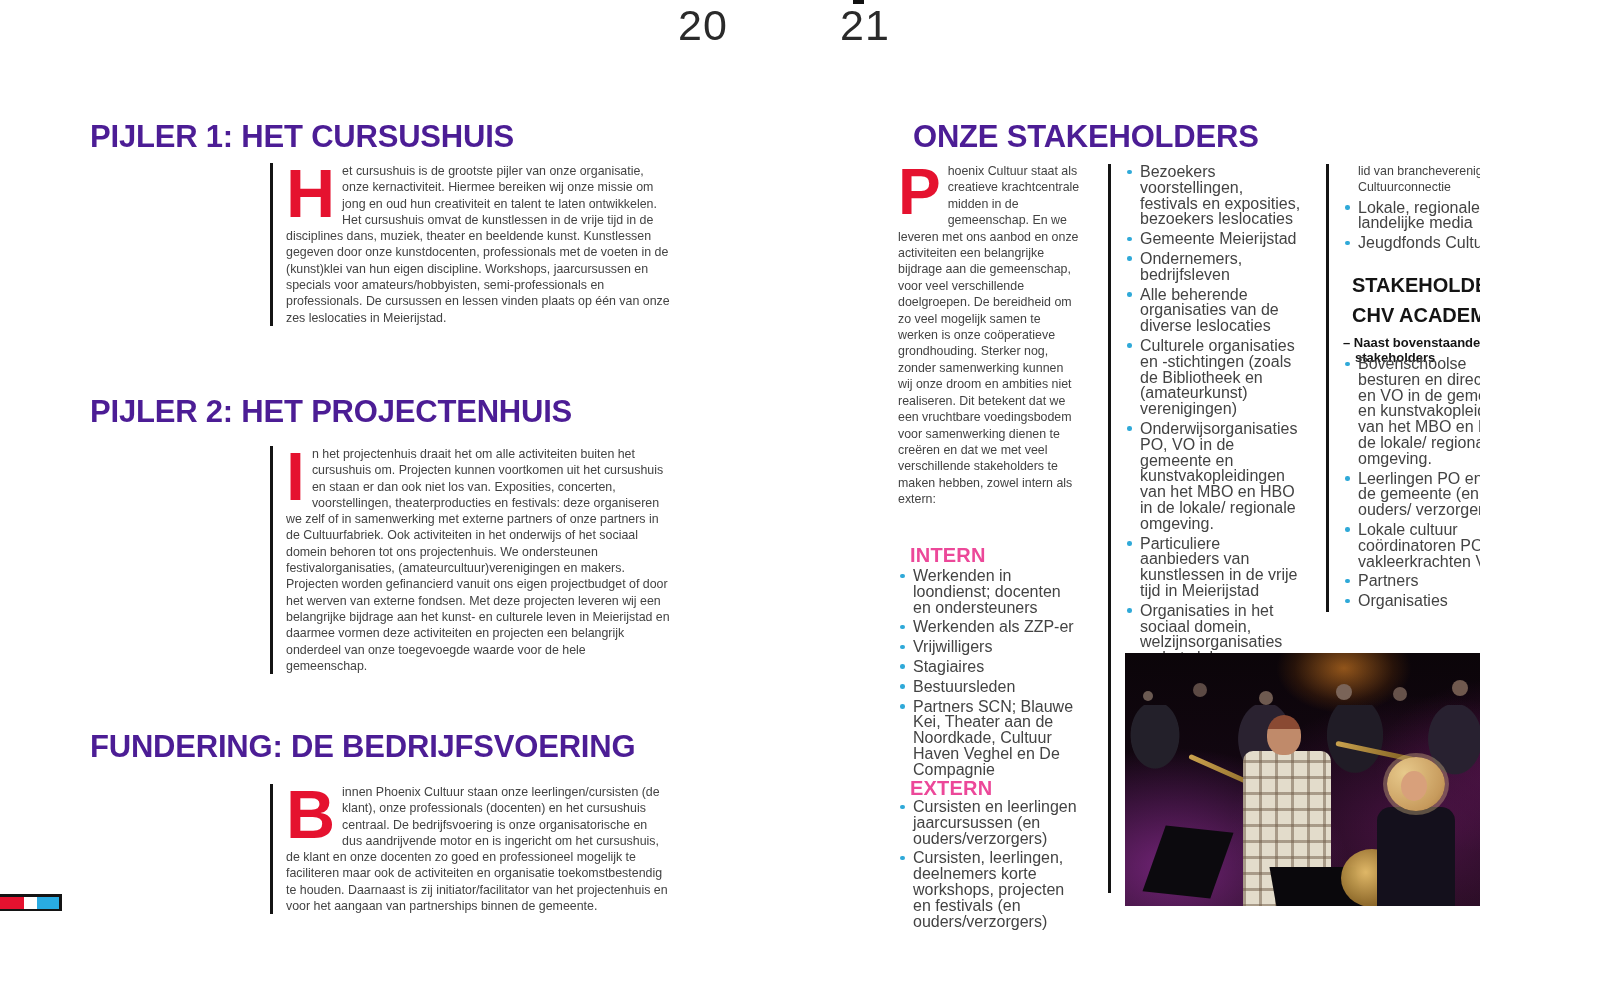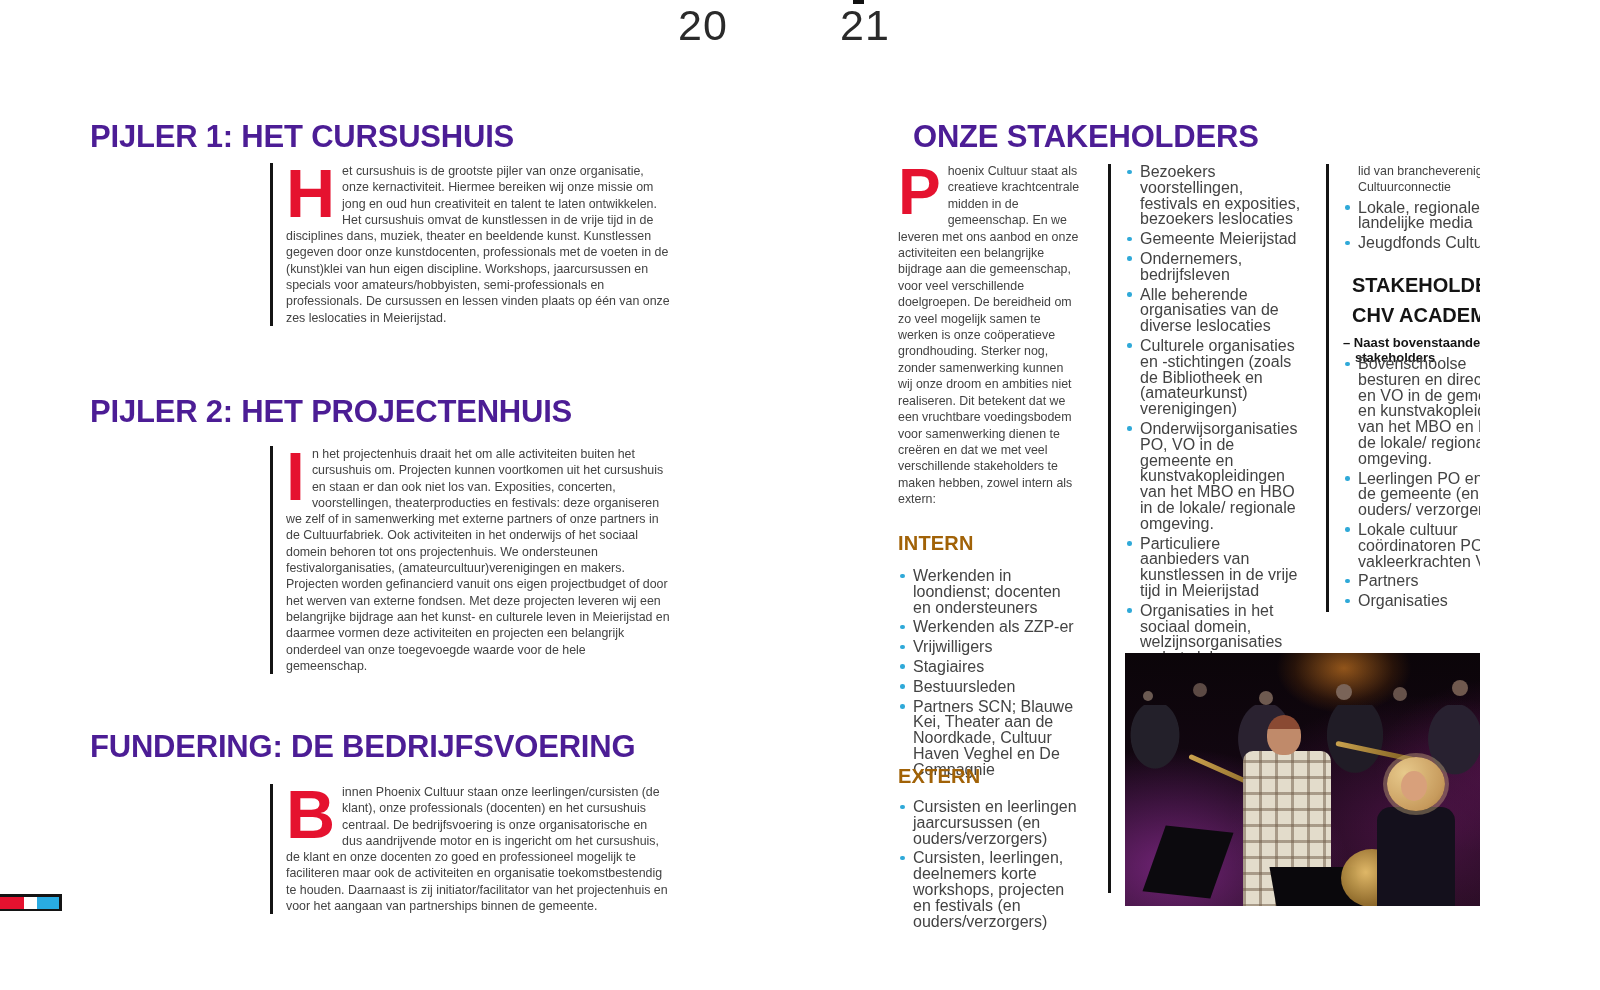--- a/index.html
+++ b/index.html
@@ -43,21 +43,21 @@
   }
   .intro .dropcap { font-size:64px; line-height:50px; margin:4px 7px 0 0; }
 
   
   .intro {
     position:absolute; left:898px; top:163px; width:182px;
     font-size:12.4px; line-height:16.4px; color:#434343;
   }
 
   
-  .colhead { position:absolute; margin:0; font-size:20px; font-weight:700; color:#a16207; letter-spacing:0.2px; }
+  .colhead { position:absolute; margin:12px; font-size:20px; font-weight:700; color:#ec4899; letter-spacing:0.2px; }
   #internH { left:898px; top:532px; }
   #externH { left:898px; top:765px; }
 
   
   .blist { list-style:none; margin:0; padding:0; font-size:16px; line-height:15.8px; color:#434343; }
   .blist li { position:relative; padding-left:15px; margin-bottom:4px; }
   .blist li::before {
     content:""; position:absolute; left:2px; top:5.5px;
     width:4.5px; height:4.5px; border-radius:50%; background:#2fa9d8;
   }

